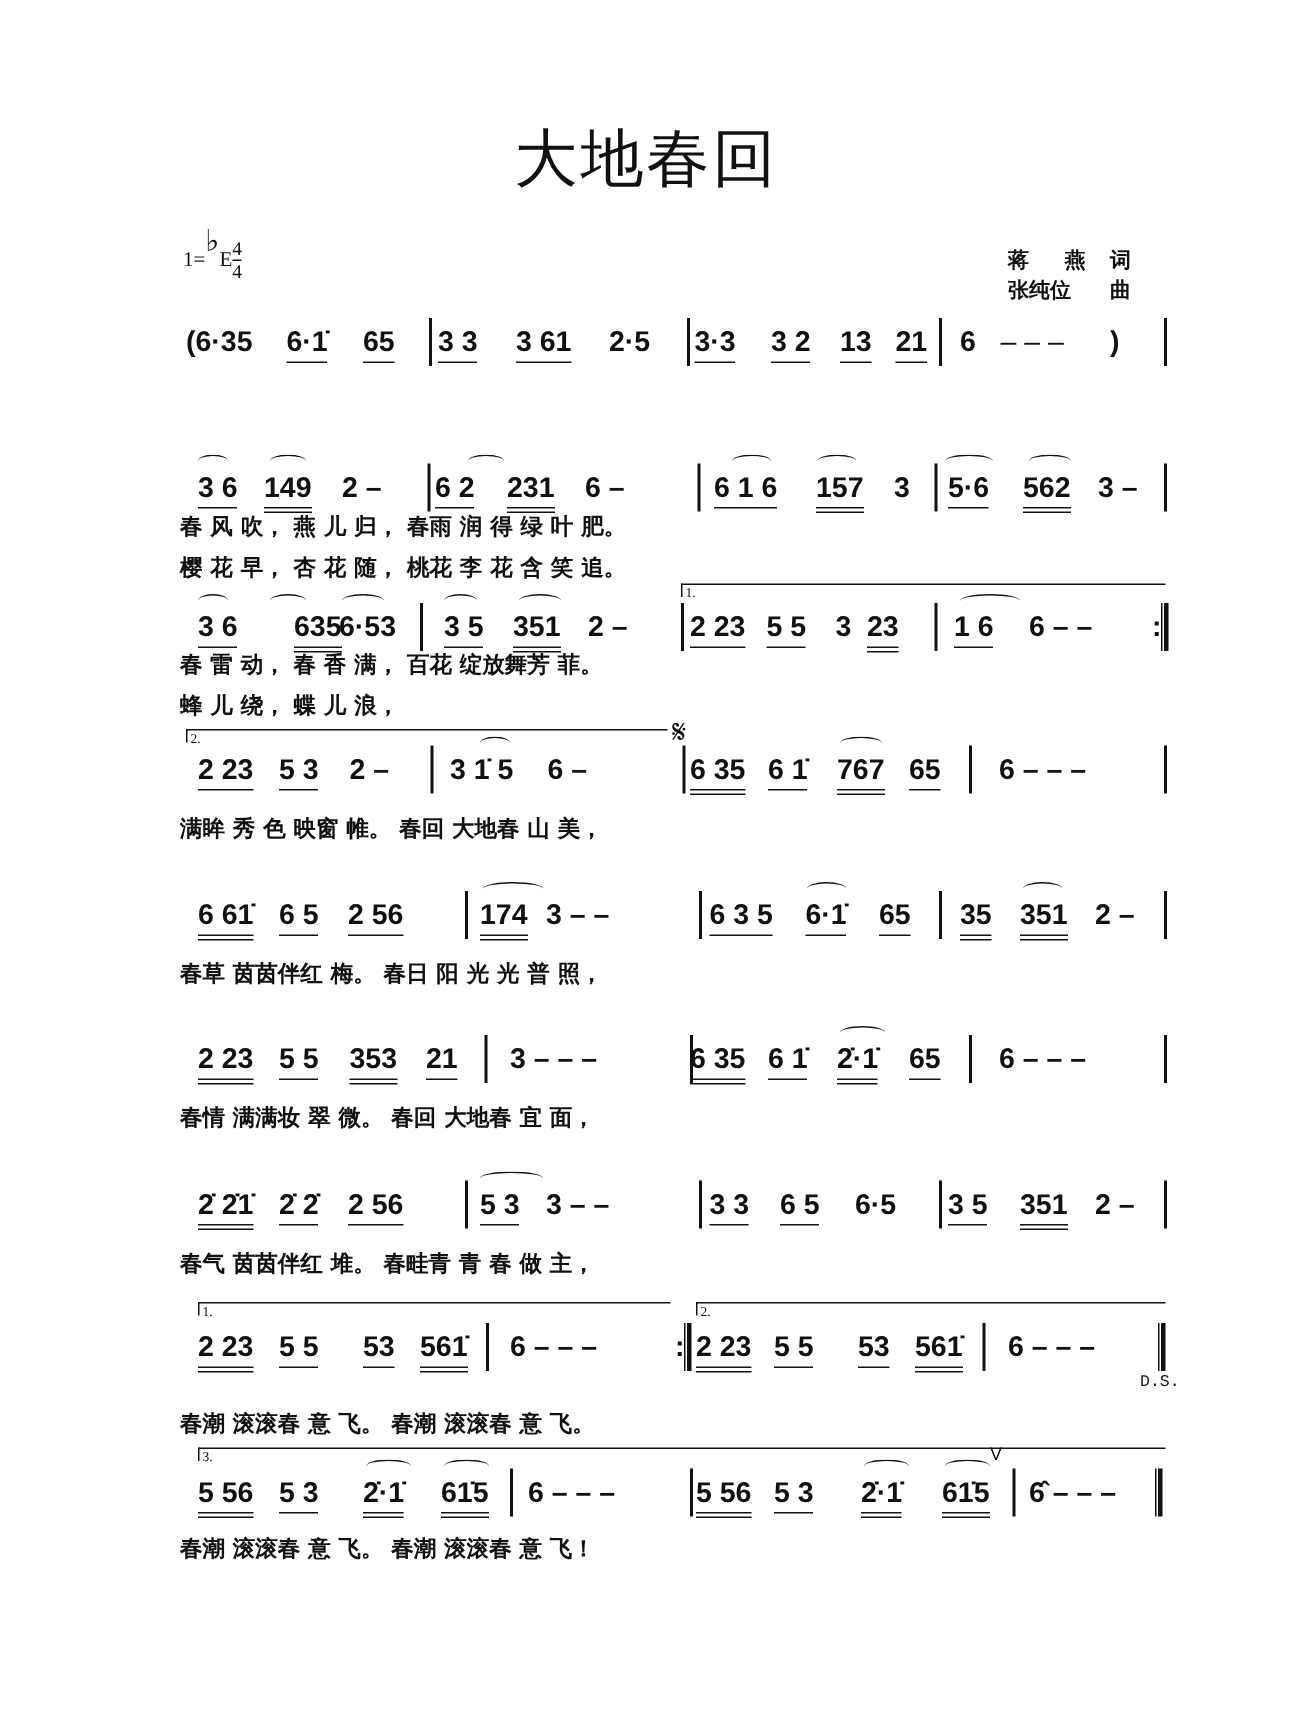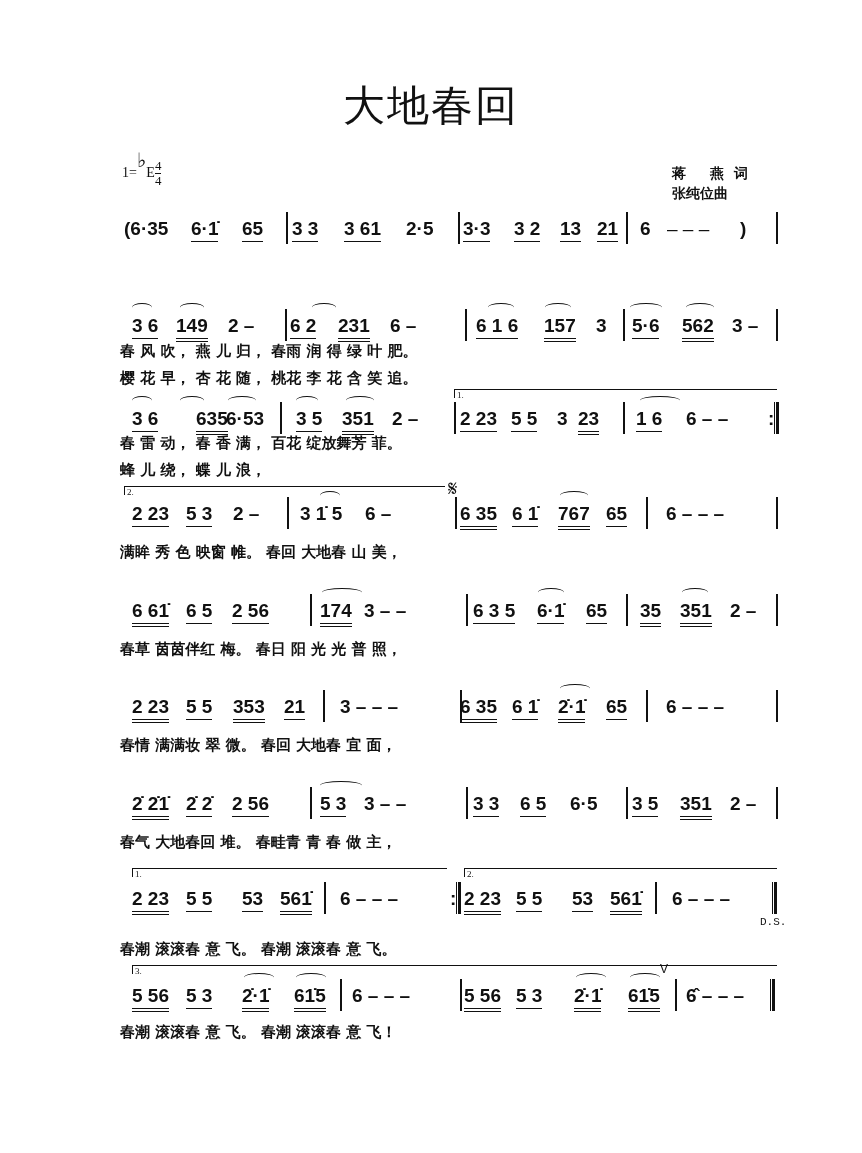--- a/index.html
+++ b/index.html
@@ -5,21 +5,21 @@
   html, body { margin: 0; padding: 0; background: #ffffff; }
   body { width: 862px; height: 1153px; position: relative; overflow: hidden;
          font-family: "Liberation Sans", "DejaVu Sans", sans-serif; color: #111; }
   .title { position: absolute; left: 0; width: 862px; top: 78px; text-align: center;
            font-family: "DejaVu Serif", serif; font-size: 42px; letter-spacing: 2px; }
   .key { position: absolute; left: 122px; top: 158px; font-family: "Liberation Serif", serif; font-size: 14px; }
   .key .flat { font-size: 20px; position: relative; top: -10px; }
   .key .frac { display: inline-block; vertical-align: middle; text-align: center; font-size: 13px; line-height: 14px; }
   .key .frac span { display: block; }
   .credits { position: absolute; left: 672px; top: 163px; font-size: 14px; font-weight: bold; line-height: 20px; }
-  .credits div { display: flex; justify-content: flex-start; width: 82px; }
+  .credits div { display: flex; justify-content: space-between; width: 82px; }
   .credits .lyr { letter-spacing: 10px; }
 
   .row { position: absolute; left: 120px; width: 660px; }
   .notes { position: absolute; left: 0; top: 0; height: 30px; width: 100%; white-space: nowrap;
            font-size: 19px; font-weight: bold; }
   .bar { position: absolute; top: -6px; width: 1.5px; height: 32px; background: #111; }
   .bar.double { width: 4px; border-left: 1.5px solid #111; background: transparent; }
   .bar.double::after { content: ""; position: absolute; right: 0; top: 0; width: 3px; height: 100%; background: #111; }
   .tok { position: absolute; top: 0; display: inline-block; }
   .u1 { border-bottom: 1.5px solid #111; padding-bottom: 1px; }
@@ -224,21 +224,21 @@
     <span class="bar" style="left:346px"></span>
     <span class="tok u1" style="left:353px">3 3</span>
     <span class="tok u1" style="left:400px">6 5</span>
     <span class="tok" style="left:450px">6·5</span>
     <span class="bar" style="left:506px"></span>
     <span class="tok u1" style="left:512px">3 5</span>
     <span class="tok u2" style="left:560px">351</span>
     <span class="tok" style="left:610px">2 –</span>
     <span class="bar" style="left:656px"></span>
   </div>
-  <div class="lyric" style="top:40px">春气 大地春回 堆。 春畦青 青 春 做 主，</div>
+  <div class="lyric" style="top:40px">春气 茵茵伴红 堆。 春畦青 青 春 做 主，</div>
 </div>
 
 <div class="volta" style="left:132px;top:868px;width:314px">
     <span>1.</span>
   </div>
 <div class="volta" style="left:464px;top:868px;width:312px">
     <span>2.</span>
   </div>
 
 <div class="row" style="top:888px">

